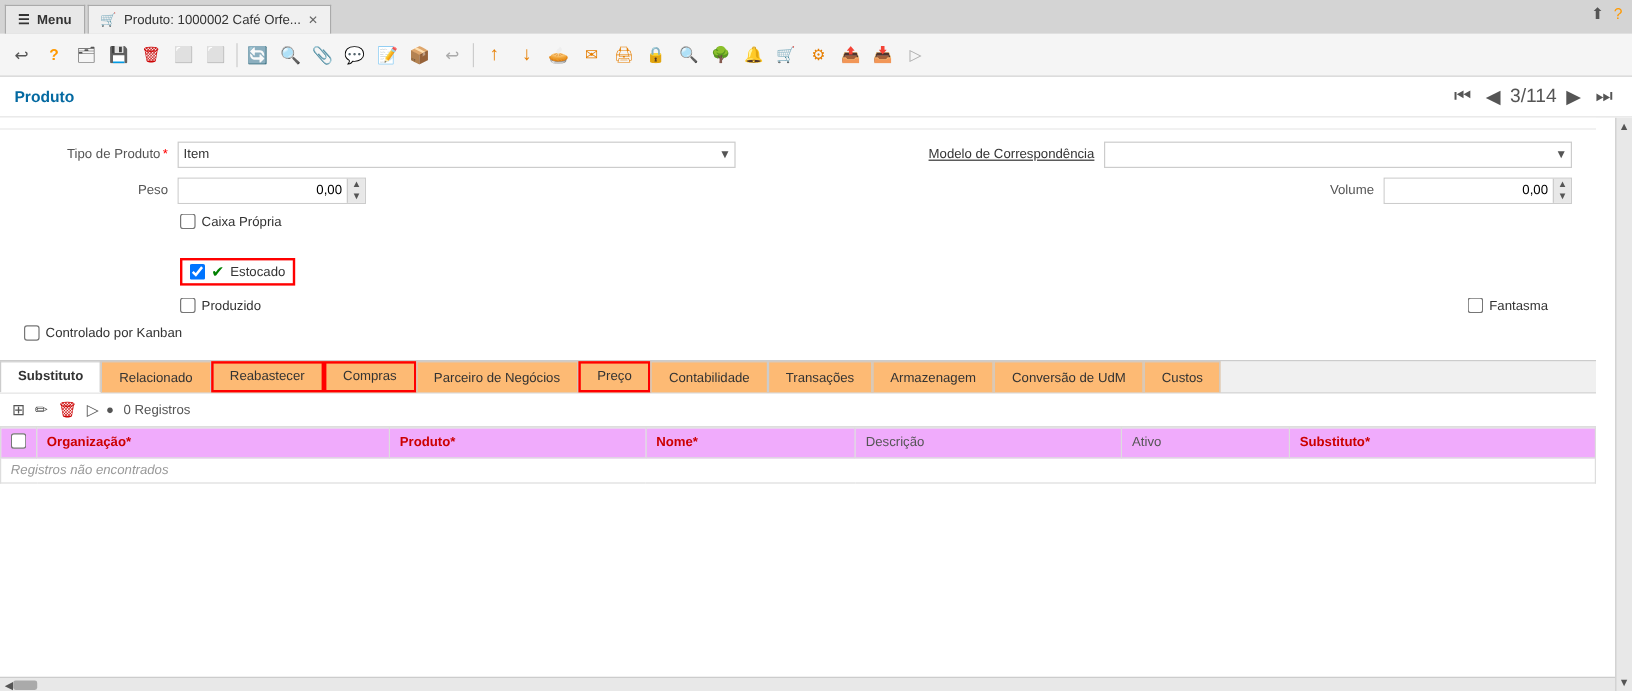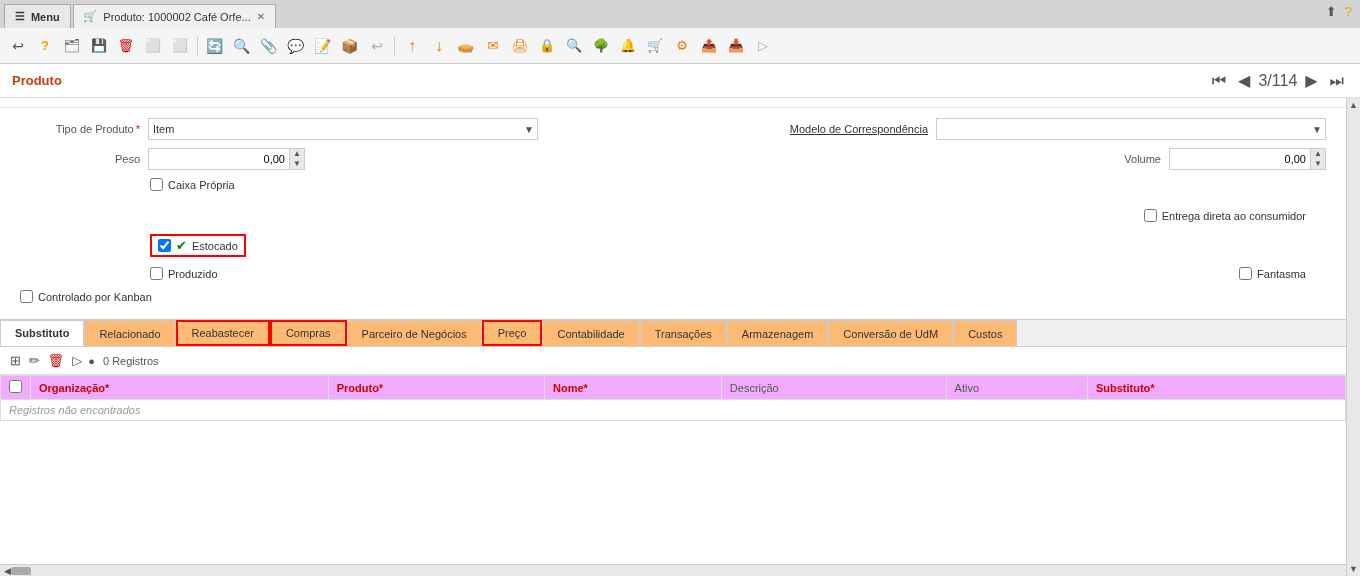--- a/index.html
+++ b/index.html
@@ -81,21 +81,21 @@
       border-bottom: 1px solid #ddd;
       height: 34px;
       display: flex;
       align-items: center;
       padding: 0 12px;
       justify-content: space-between;
     }
     .header-title {
       font-size: 13px;
       font-weight: bold;
-      color: #c2410c;
+      color: #0369a1;
     }
     .header-nav {
       display: flex;
       align-items: center;
       gap: 4px;
       font-size: 12px;
       color: #555;
     }
     .header-nav-btn {
       cursor: pointer;
@@ -402,30 +402,30 @@
   </div>
 
   <div class="main-content" style="position:relative;">
 
     <div style="position:absolute; right:0; top:0; width:14px; height:100%; background:#e8e8e8; border-left:1px solid #ccc; display:flex; flex-direction:column; align-items:center; z-index:10;">
       <div style="font-size:9px; color:#555; cursor:pointer; padding:2px;">▲</div>
       <div style="flex:1;"></div>
       <div style="font-size:9px; color:#555; cursor:pointer; padding:2px;">▼</div>
     </div>
 
-    <div style="margin-right:14px;">
+    <div style="margin-right:30px;">
 
       <div style="height:10px; border-bottom:1px solid #e8e8e8; background:#fff;"></div>
 
       <div class="form-section">
 
         <div class="form-row">
           <label class="form-label required">Tipo de Produto</label>
           <div class="form-select-wrapper">
-            <select class="form-select form-input-wide" style="width:390px;">
+            <select class="form-select form-input-wide" style="width:465px;">
               <option>Item</option>
             </select>
             <span class="form-select-arrow">▼</span>
           </div>
           <div style="flex:1;"></div>
           <label class="form-label link-underline" style="text-align:right; min-width:200px;">Modelo de Correspondência</label>
           <div class="form-select-wrapper">
             <select class="form-select" style="width:390px;">
               <option value=""></option>
             </select>
@@ -456,27 +456,20 @@
         <div style="display:flex;">
           <div style="min-width:130px;"></div>
           <div class="checkbox-row">
             <input type="checkbox" id="caixa" style="">
             <label class="checkbox-label" for="caixa">Caixa Própria</label>
           </div>
         </div>
 
         <div style="height:12px;"></div>
 
-        <div style="display:flex;">
-          <div style="flex:1;"></div>
-          <div class="checkbox-row" style="margin-right:20px;">
-            <input type="checkbox" id="entrega" style="">
-            <label class="checkbox-label" for="entrega">Entrega direta ao consumidor</label>
-          </div>
-        </div>
 
         <div style="height:6px;"></div>
 
         <div style="display:flex;">
           <div style="min-width:130px;"></div>
           <div class="estocado-box">
             <input type="checkbox" id="estocado" checked="" style="">
             <span class="check-green">✔</span>
             <label class="checkbox-label" for="estocado">Estocado</label>
           </div>

